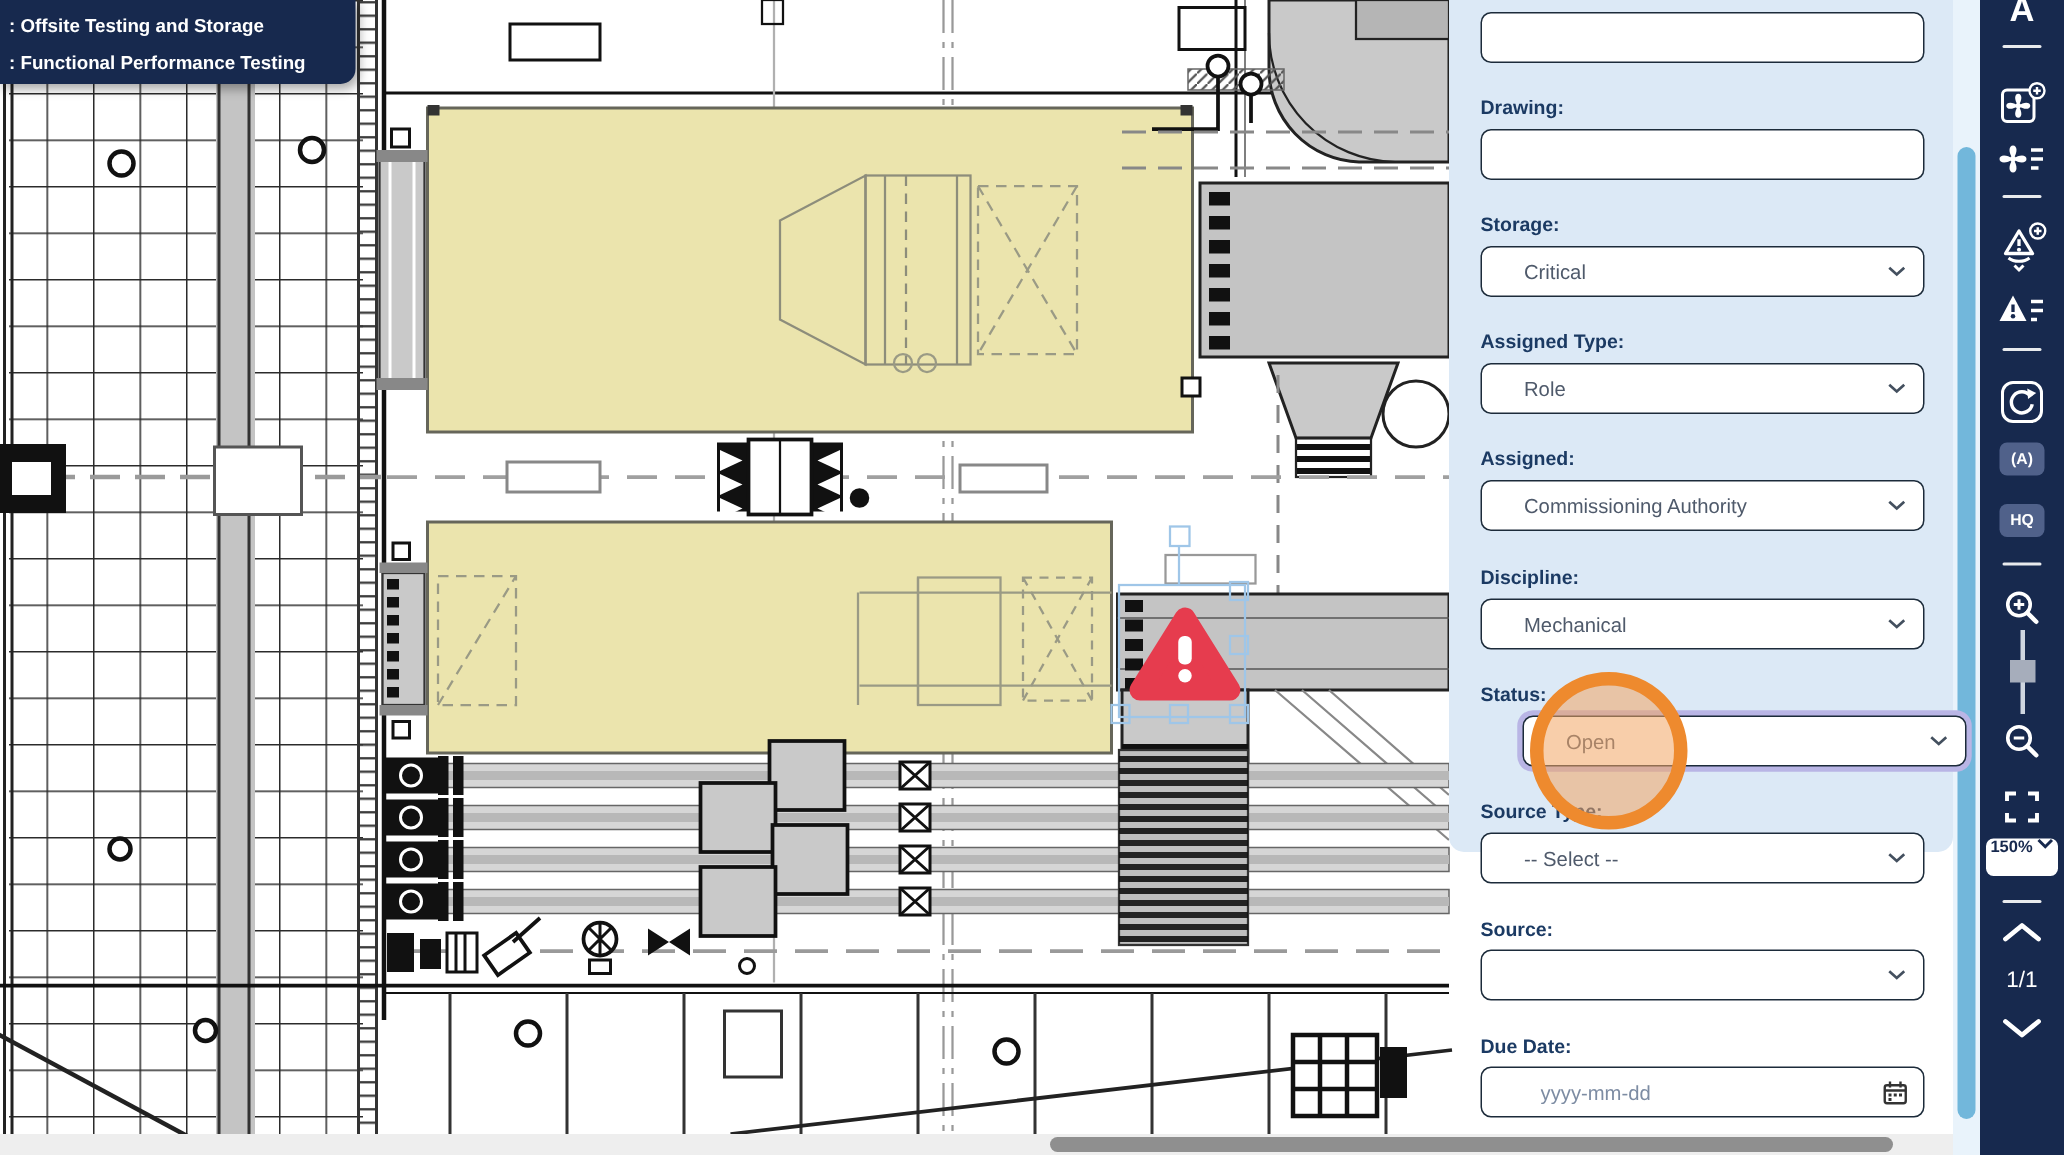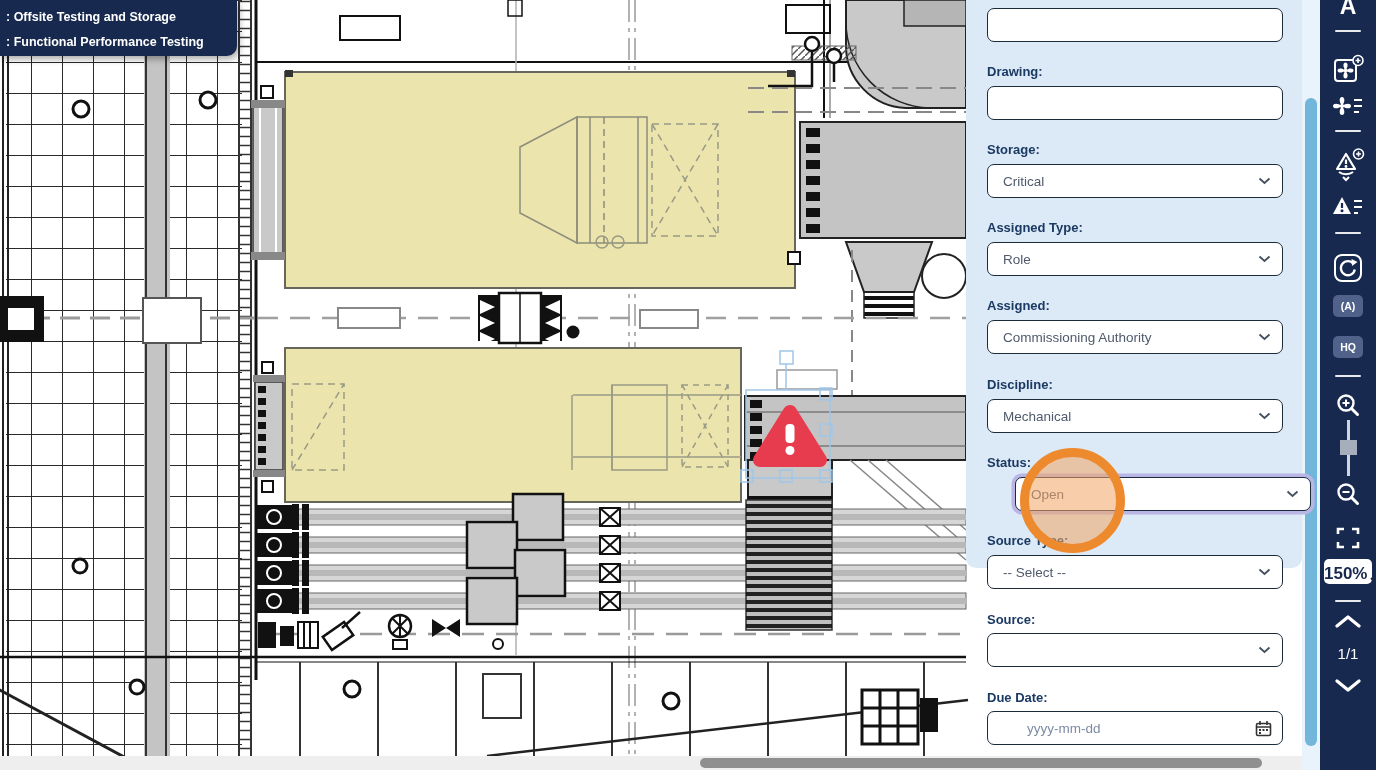--- a/index.html
+++ b/index.html
@@ -14,21 +14,21 @@
     background:var(--accent_navy,#17294e);border-radius:0 0 10px 0;color:#fff;
     box-shadow:2px 3px 7px rgba(0,0,0,.35);padding:5px 8px 16px 6px;box-sizing:border-box;}
   .tooltip div{font-size:12.5px;font-weight:600;line-height:25px;white-space:nowrap;}
 
   
   .panel{position:absolute;left:966px;top:0;width:336px;height:568px;z-index:3;
     background:var(--panel_bg,#dce9f6);border-radius:0 0 10px 10px;}
   .flabel{position:absolute;left:21px;font-size:13px;font-weight:700;color:var(--label_navy,#1b3a63);}
   .tbox,.fsel,.fdate-wrap{position:absolute;left:21px;width:296px;height:34px;background:#fff;
     border:1.6px solid var(--input_border,#1c2b3a);border-radius:7px;box-sizing:border-box;}
-  .fsel{display:flex;align-items:center;padding-left:15px;}
+  .fsel{display:flex;align-items:center;padding-left:28px;}
   .sv{font-size:13.5px;color:#4f5a6b;}
   .chev{position:absolute;right:11px;top:12px;}
   .focused{box-shadow:0 0 0 3.5px var(--focus_ring,#b9b5e5);margin-left:28px;}
   .fdate-wrap{display:flex;align-items:center;padding-left:26px;}
   .fdate{border:none;outline:none;background:transparent;font-size:13.5px;color:#4f5a6b;
     padding-left:13px;width:250px;font-family:"Liberation Sans",sans-serif;}
   .fdate::placeholder{color:#7d8ca3;}
   .cal{position:absolute;right:10px;top:8px;}
 
   
@@ -45,22 +45,22 @@
 
   
   .toolbar{position:absolute;left:1320px;top:0;width:56px;height:770px;
     background:var(--accent_navy,#17294e);z-index:6;}
   .titem{position:absolute;left:50%;transform:translateX(-50%);}
   .tdivider{position:absolute;left:50%;transform:translateX(-50%);width:26px;height:2px;
     background:rgba(255,255,255,.9);border-radius:1px;}
   .aletter{font-size:23px;font-weight:700;color:#fff;}
   .badge{width:30px;height:22px;border-radius:5px;background:#50618a;color:#fff;
     font-size:10.5px;font-weight:700;display:flex;align-items:center;justify-content:center;}
-  .zoombox{width:48px;height:25px;background:#fff;border-radius:5px;display:flex;align-items:flex-end;
-    justify-content:center;gap:3px;color:var(--accent_navy,#17294e);font-size:17px;font-weight:700;}
+  .zoombox{width:48px;height:25px;background:#fff;border-radius:5px;display:flex;align-items:flex-start;
+    justify-content:center;gap:3px;color:var(--accent_navy,#17294e);font-size:11px;font-weight:700;}
   .pageind{color:#fff;font-size:15px;}
   .slider{position:relative;width:20px;height:56px;}
   .slider .track{position:absolute;left:9px;top:0;width:2.5px;height:56px;background:#cfd6e0;}
   .slider .handle{position:absolute;left:2px;top:20px;width:17px;height:15px;background:#a6adbb;}
 </style>
 </head>
 <body>
 
 <div class="stage">
 

